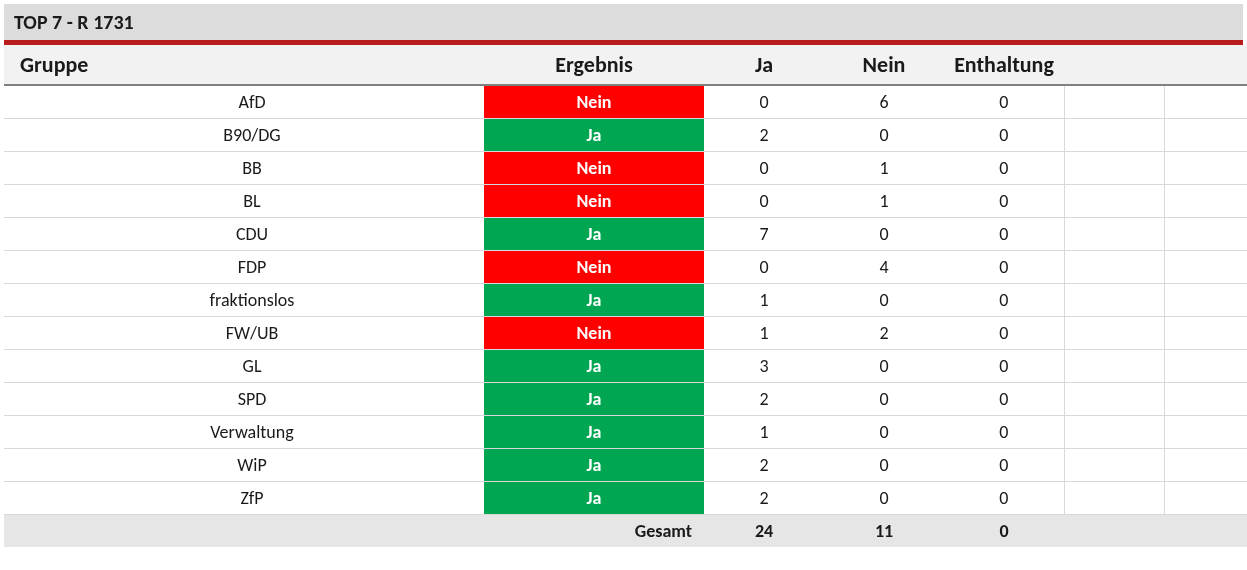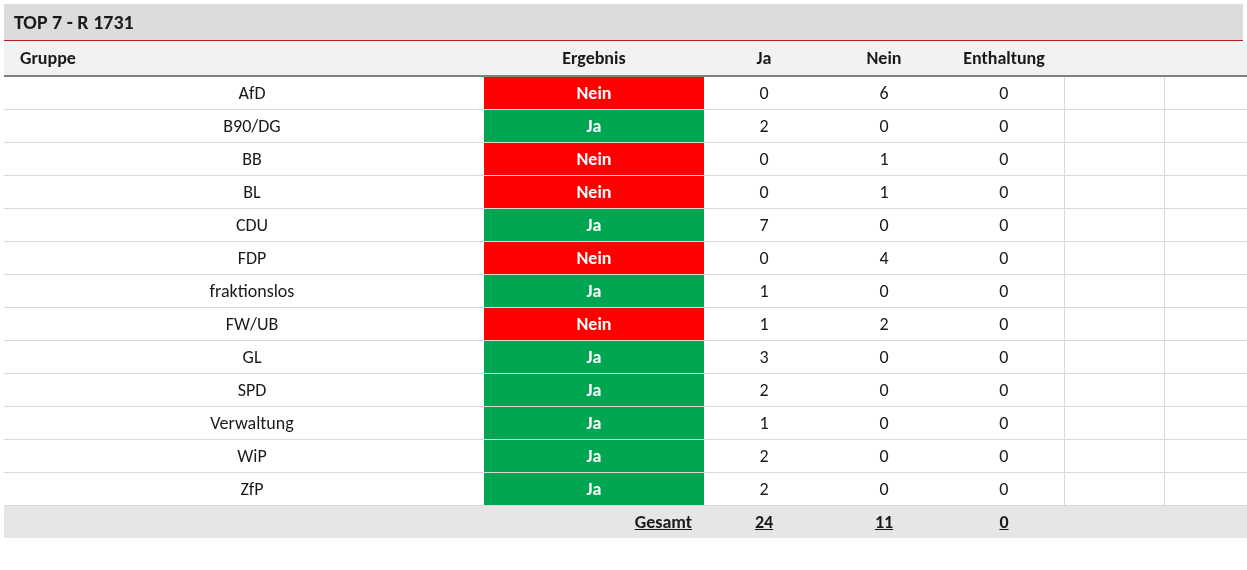--- a/index.html
+++ b/index.html
@@ -11,34 +11,34 @@
     color: #1a1a1a;
   }
   .container {
     width: 1239px;
   }
   .title-bar {
     background: #dcdcdc;
     font-weight: bold;
     font-size: 20px;
     padding: 6px 10px 6px 10px;
-    border-bottom: 1px solid #b91c1c;
+    border-bottom: 5px solid #b91c1c;
   }
   table {
     border-collapse: collapse;
     width: 100%;
     table-layout: fixed;
   }
   th {
     background: #f2f2f2;
     font-weight: bold;
     text-align: center;
     padding: 6px 4px;
     border-bottom: 2px solid #808080;
-    font-size: 18px;
+    font-size: 22px;
   }
   th.left {
     text-align: left;
     padding-left: 16px;
   }
   td {
     border-bottom: 1px solid #d9d9d9;
     padding: 0;
     text-align: center;
     height: 32px;
@@ -62,21 +62,20 @@
     background: #ff0000;
   }
   .extra-col {
     border-left: 1px solid #d9d9d9;
     border-right: 1px solid #d9d9d9;
   }
   tr.total td {
     background: #e6e6e6;
     font-weight: bold;
     border-bottom: none;
-    text-decoration: underline;
   }
   tr.total td.result-total {
     text-align: right;
     padding-right: 12px;
     color: #1a1a1a;
     background: #e6e6e6;
   }
   tr.total td.extra-col {
     border-left: none;
     border-right: none;

